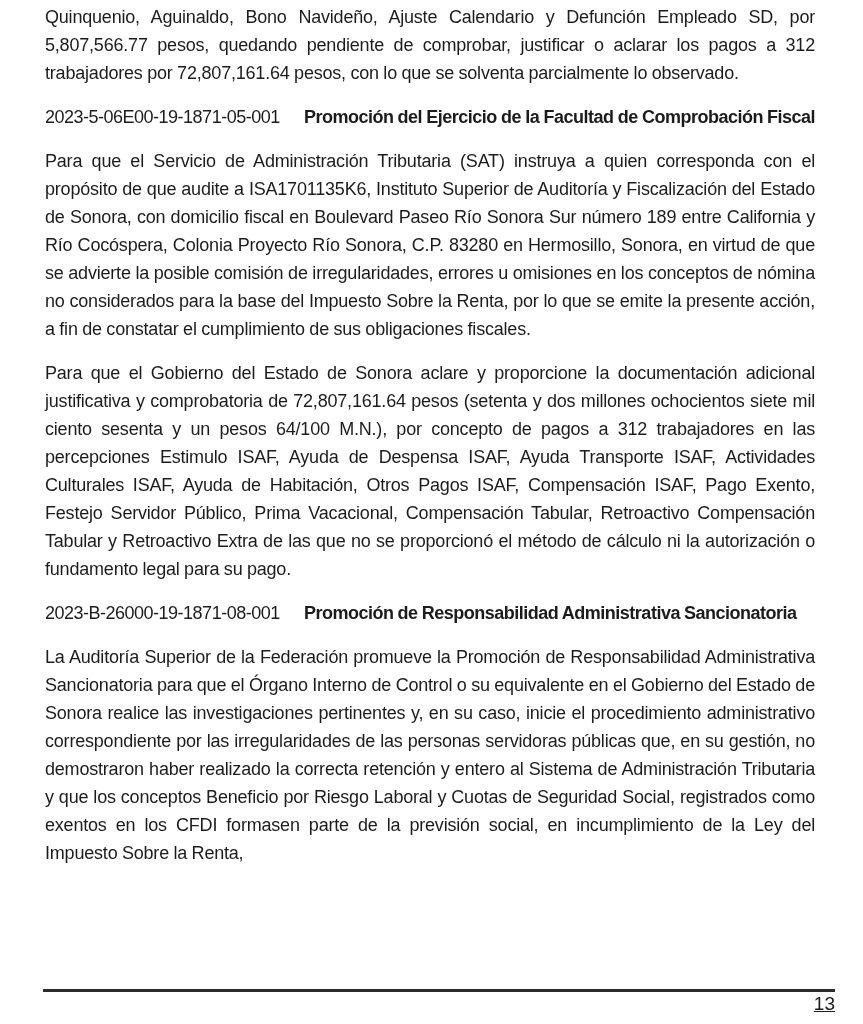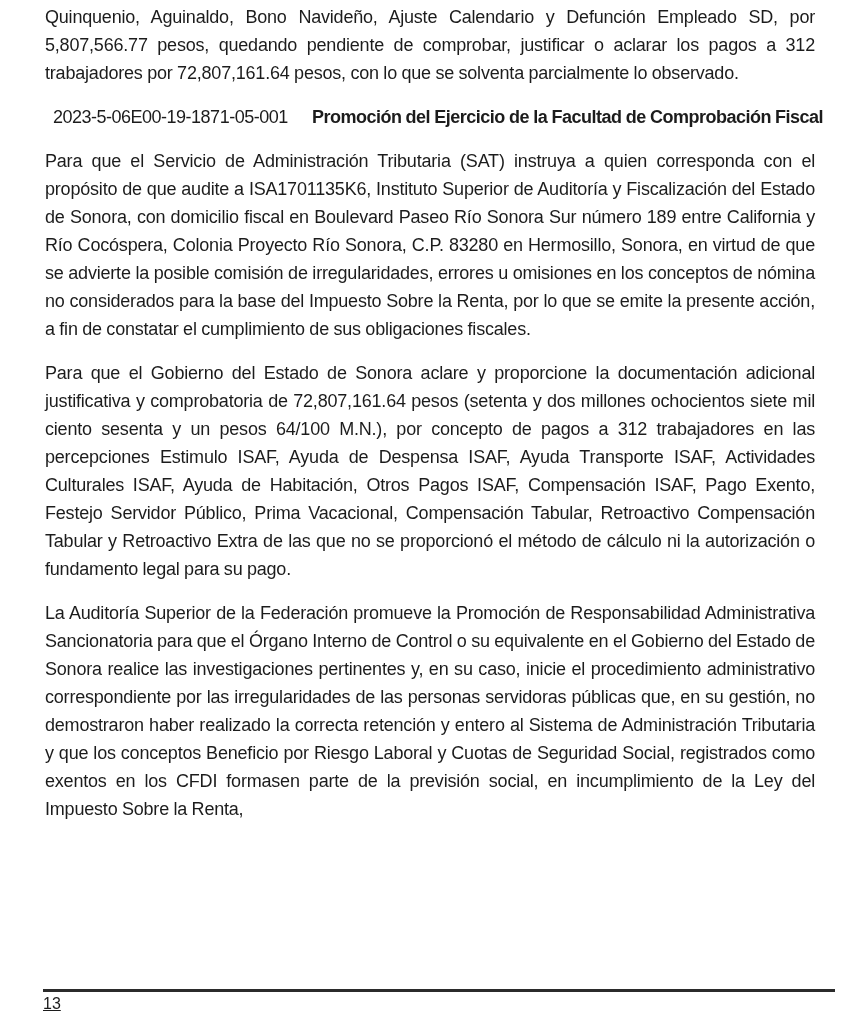--- a/index.html
+++ b/index.html
@@ -21,33 +21,33 @@
   .page-content{
     position:absolute;left:45px;top:3px;width:786px;
     color:var(--text);
     font-size:18px;line-height:28px;
     text-align:justify;
     letter-spacing:-0.2px;
     word-spacing:-0.3px;
   }
   p.body-par{margin:0 16px 16px 0;}
   .heading{
-    margin:0 0 16px 8px;
+    margin:0 0 16px 0;
     letter-spacing:-0.5px;
   }
   .heading .code{font-weight:400;white-space:nowrap;}
   .heading .tab{display:inline-block;width:20px;}
   .heading .title{font-weight:700;}
   .footer{
     position:absolute;left:43px;right:28px;top:989px;
   }
   .rule{border-top:3px solid var(--rule);height:0;}
   .pagenum{
-    text-align:left;
-    font-size:16px;line-height:20px;margin-top:2px;
+    text-align:right;
+    font-size:19px;line-height:20px;margin-top:2px;
     color:var(--text);
     font-family:"Liberation Sans", sans-serif;
     text-decoration:underline;
   }
 </style>
 </head>
 <body>
 
 <div class="page">
 
@@ -55,20 +55,21 @@
 
     <p class="body-par">Quinquenio, Aguinaldo, Bono Navideño, Ajuste Calendario y Defunción Empleado SD, por 5,807,566.77 pesos, quedando pendiente de comprobar, justificar o aclarar los pagos a 312 trabajadores por 72,807,161.64 pesos, con lo que se solventa parcialmente lo observado.</p>
 
     <p class="heading"><span class="code">2023-5-06E00-19-1871-05-001</span><span class="tab"></span> <span class="title">Promoción del Ejercicio de la Facultad de Comprobación Fiscal</span></p>
 
     <p class="body-par">Para que el Servicio de Administración Tributaria (SAT) instruya a quien corresponda con el propósito de que audite a ISA1701135K6, Instituto Superior de Auditoría y Fiscalización del Estado de Sonora, con domicilio fiscal en Boulevard Paseo Río Sonora Sur número 189 entre California y Río Cocóspera, Colonia Proyecto Río Sonora, C.P. 83280 en Hermosillo, Sonora, en virtud de que se advierte la posible comisión de irregularidades, errores u omisiones en los conceptos de nómina no considerados para la base del Impuesto Sobre la Renta, por lo que se emite la presente acción, a fin de constatar el cumplimiento de sus obligaciones fiscales.</p>
 
 
     <p class="body-par">Para que el Gobierno del Estado de Sonora aclare y proporcione la documentación adicional justificativa y comprobatoria de 72,807,161.64 pesos (setenta y dos millones ochocientos siete mil ciento sesenta y un pesos 64/100 M.N.), por concepto de pagos a 312 trabajadores en las percepciones Estimulo ISAF, Ayuda de Despensa ISAF, Ayuda Transporte ISAF, Actividades Culturales ISAF, Ayuda de Habitación, Otros Pagos ISAF, Compensación ISAF, Pago Exento, Festejo Servidor Público, Prima Vacacional, Compensación Tabular, Retroactivo Compensación Tabular y Retroactivo Extra de las que no se proporcionó el método de cálculo ni la autorización o fundamento legal para su pago.</p>
 
+    <p class="heading"><span class="code">2023-B-26000-19-1871-08-001</span><span class="tab"></span> <span class="title">Promoción de Responsabilidad Administrativa Sancionatoria</span></p>
 
     <p class="body-par">La Auditoría Superior de la Federación promueve la Promoción de Responsabilidad Administrativa Sancionatoria para que el Órgano Interno de Control o su equivalente en el Gobierno del Estado de Sonora realice las investigaciones pertinentes y, en su caso, inicie el procedimiento administrativo correspondiente por las irregularidades de las personas servidoras públicas que, en su gestión, no demostraron haber realizado la correcta retención y entero al Sistema de Administración Tributaria y que los conceptos Beneficio por Riesgo Laboral y Cuotas de Seguridad Social, registrados como exentos en los CFDI formasen parte de la previsión social, en incumplimiento de la Ley del Impuesto Sobre la Renta,</p>
 
   </div>
 
   <div class="footer">
     <div class="rule"></div>
     <div class="pagenum">13</div>
   </div>
 

